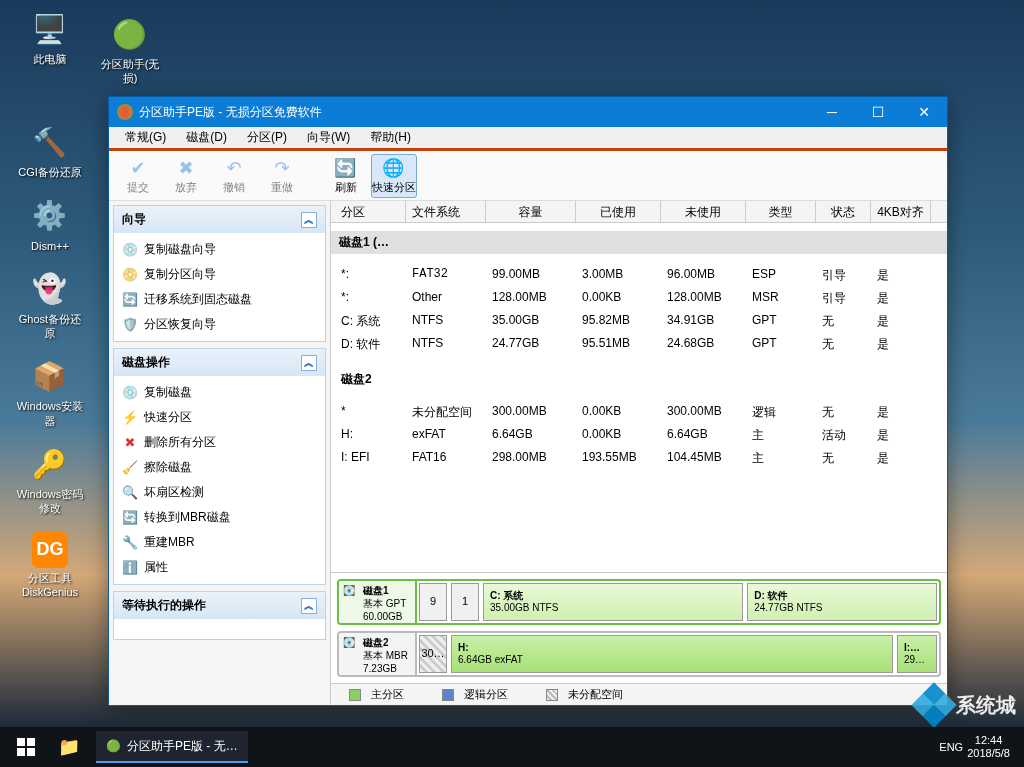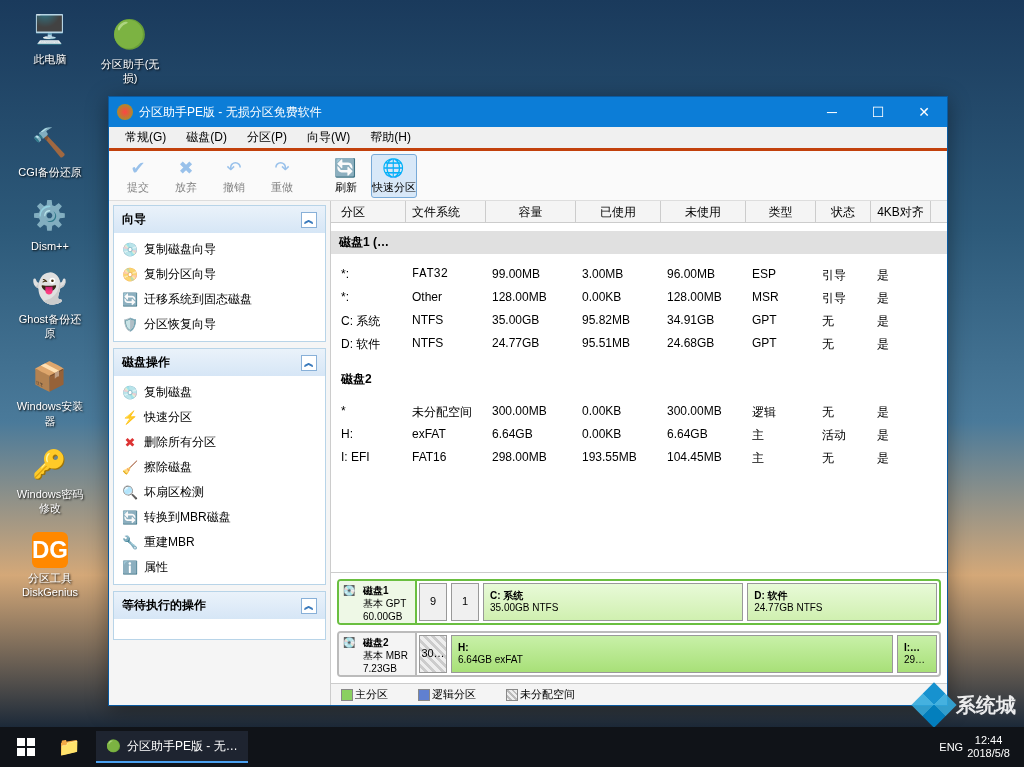--- a/index.html
+++ b/index.html
@@ -49,21 +49,21 @@
 .diskbar.sel { border-color:#6abf40; }
 .diskinfo { width:78px; background:#eef8e6; border-right:2px solid #6abf40; padding:3px 4px; font-size:10px; line-height:1.3; display:flex; align-items:flex-start; gap:4px; }
 .diskinfo .dico { width:16px; height:16px; color:#3a8adc; }
 .pbox { border:1px solid #999; margin:2px; background:#f0f0f0; display:flex; flex-direction:column; justify-content:center; padding:3px 6px; font-size:10px; line-height:1.2; cursor:pointer; }
 .pbox.small { align-items:center; width:28px; font-size:11px; }
 .pbox.main { flex:1; }
 .pbox.green { background:linear-gradient(#c8f0a8,#a8e078); }
 .pbox.lgreen { background:linear-gradient(#e8fad8,#d0f0b0); }
 
 .legend { height:22px; border-top:1px solid #ccc; background:#f4f4f4; display:flex; align-items:center; padding:0 10px; font-size:11px; gap:30px; }
-.lgitem { display:flex; align-items:center; gap:2px; }
+.lgitem { display:flex; align-items:center; gap:10px;margin-left:8px; }
 .lgbox { width:12px; height:12px; border:1px solid #888; }
 
 
 .taskbar { position:absolute; bottom:0; left:0; right:0; height:40px; background:#101318; display:flex; align-items:center; padding:0 4px; }
 .start { width:44px; height:40px; display:flex; align-items:center; justify-content:center; color:#fff; cursor:pointer; }
 .tkicon { width:44px; height:40px; display:flex; align-items:center; justify-content:center; font-size:18px; cursor:pointer; }
 .taskbtn { height:32px; background:#1e2430; border-bottom:2px solid #4aa0f0; color:#fff; font-size:12px; display:flex; align-items:center; padding:0 10px; gap:6px; cursor:pointer; margin-left:4px; }
 .tkspacer { flex:1; }
 .tray { display:flex; align-items:center; color:#fff; font-size:11px; gap:4px; padding:0 10px; }
 .clock { text-align:center; line-height:1.2; }
@@ -97,21 +97,21 @@
   </div>
   <div class="dicon">
     <div class="ic">📦</div>
     <div class="lbl">Windows安装器</div>
   </div>
   <div class="dicon">
     <div class="ic" style="color:#fd0;">🔑</div>
     <div class="lbl">Windows密码修改</div>
   </div>
   <div class="dicon">
-    <div class="ic" style="background:#f80;border-radius:6px;color:#fff;font-weight:bold;width:36px;height:36px;font-size:24px;">DG</div>
+    <div class="ic" style="background:#f80;border-radius:6px;color:#fff;font-weight:bold;width:36px;height:36px;font-size:18px;">DG</div>
     <div class="lbl">分区工具DiskGenius</div>
   </div>
 </div>
 
 <div class="dicon" style="position:absolute;left:90px;top:10px;">
   <div class="ic">🟢</div>
   <div class="lbl">分区助手(无损)</div>
 </div>
 
 <div class="window">

